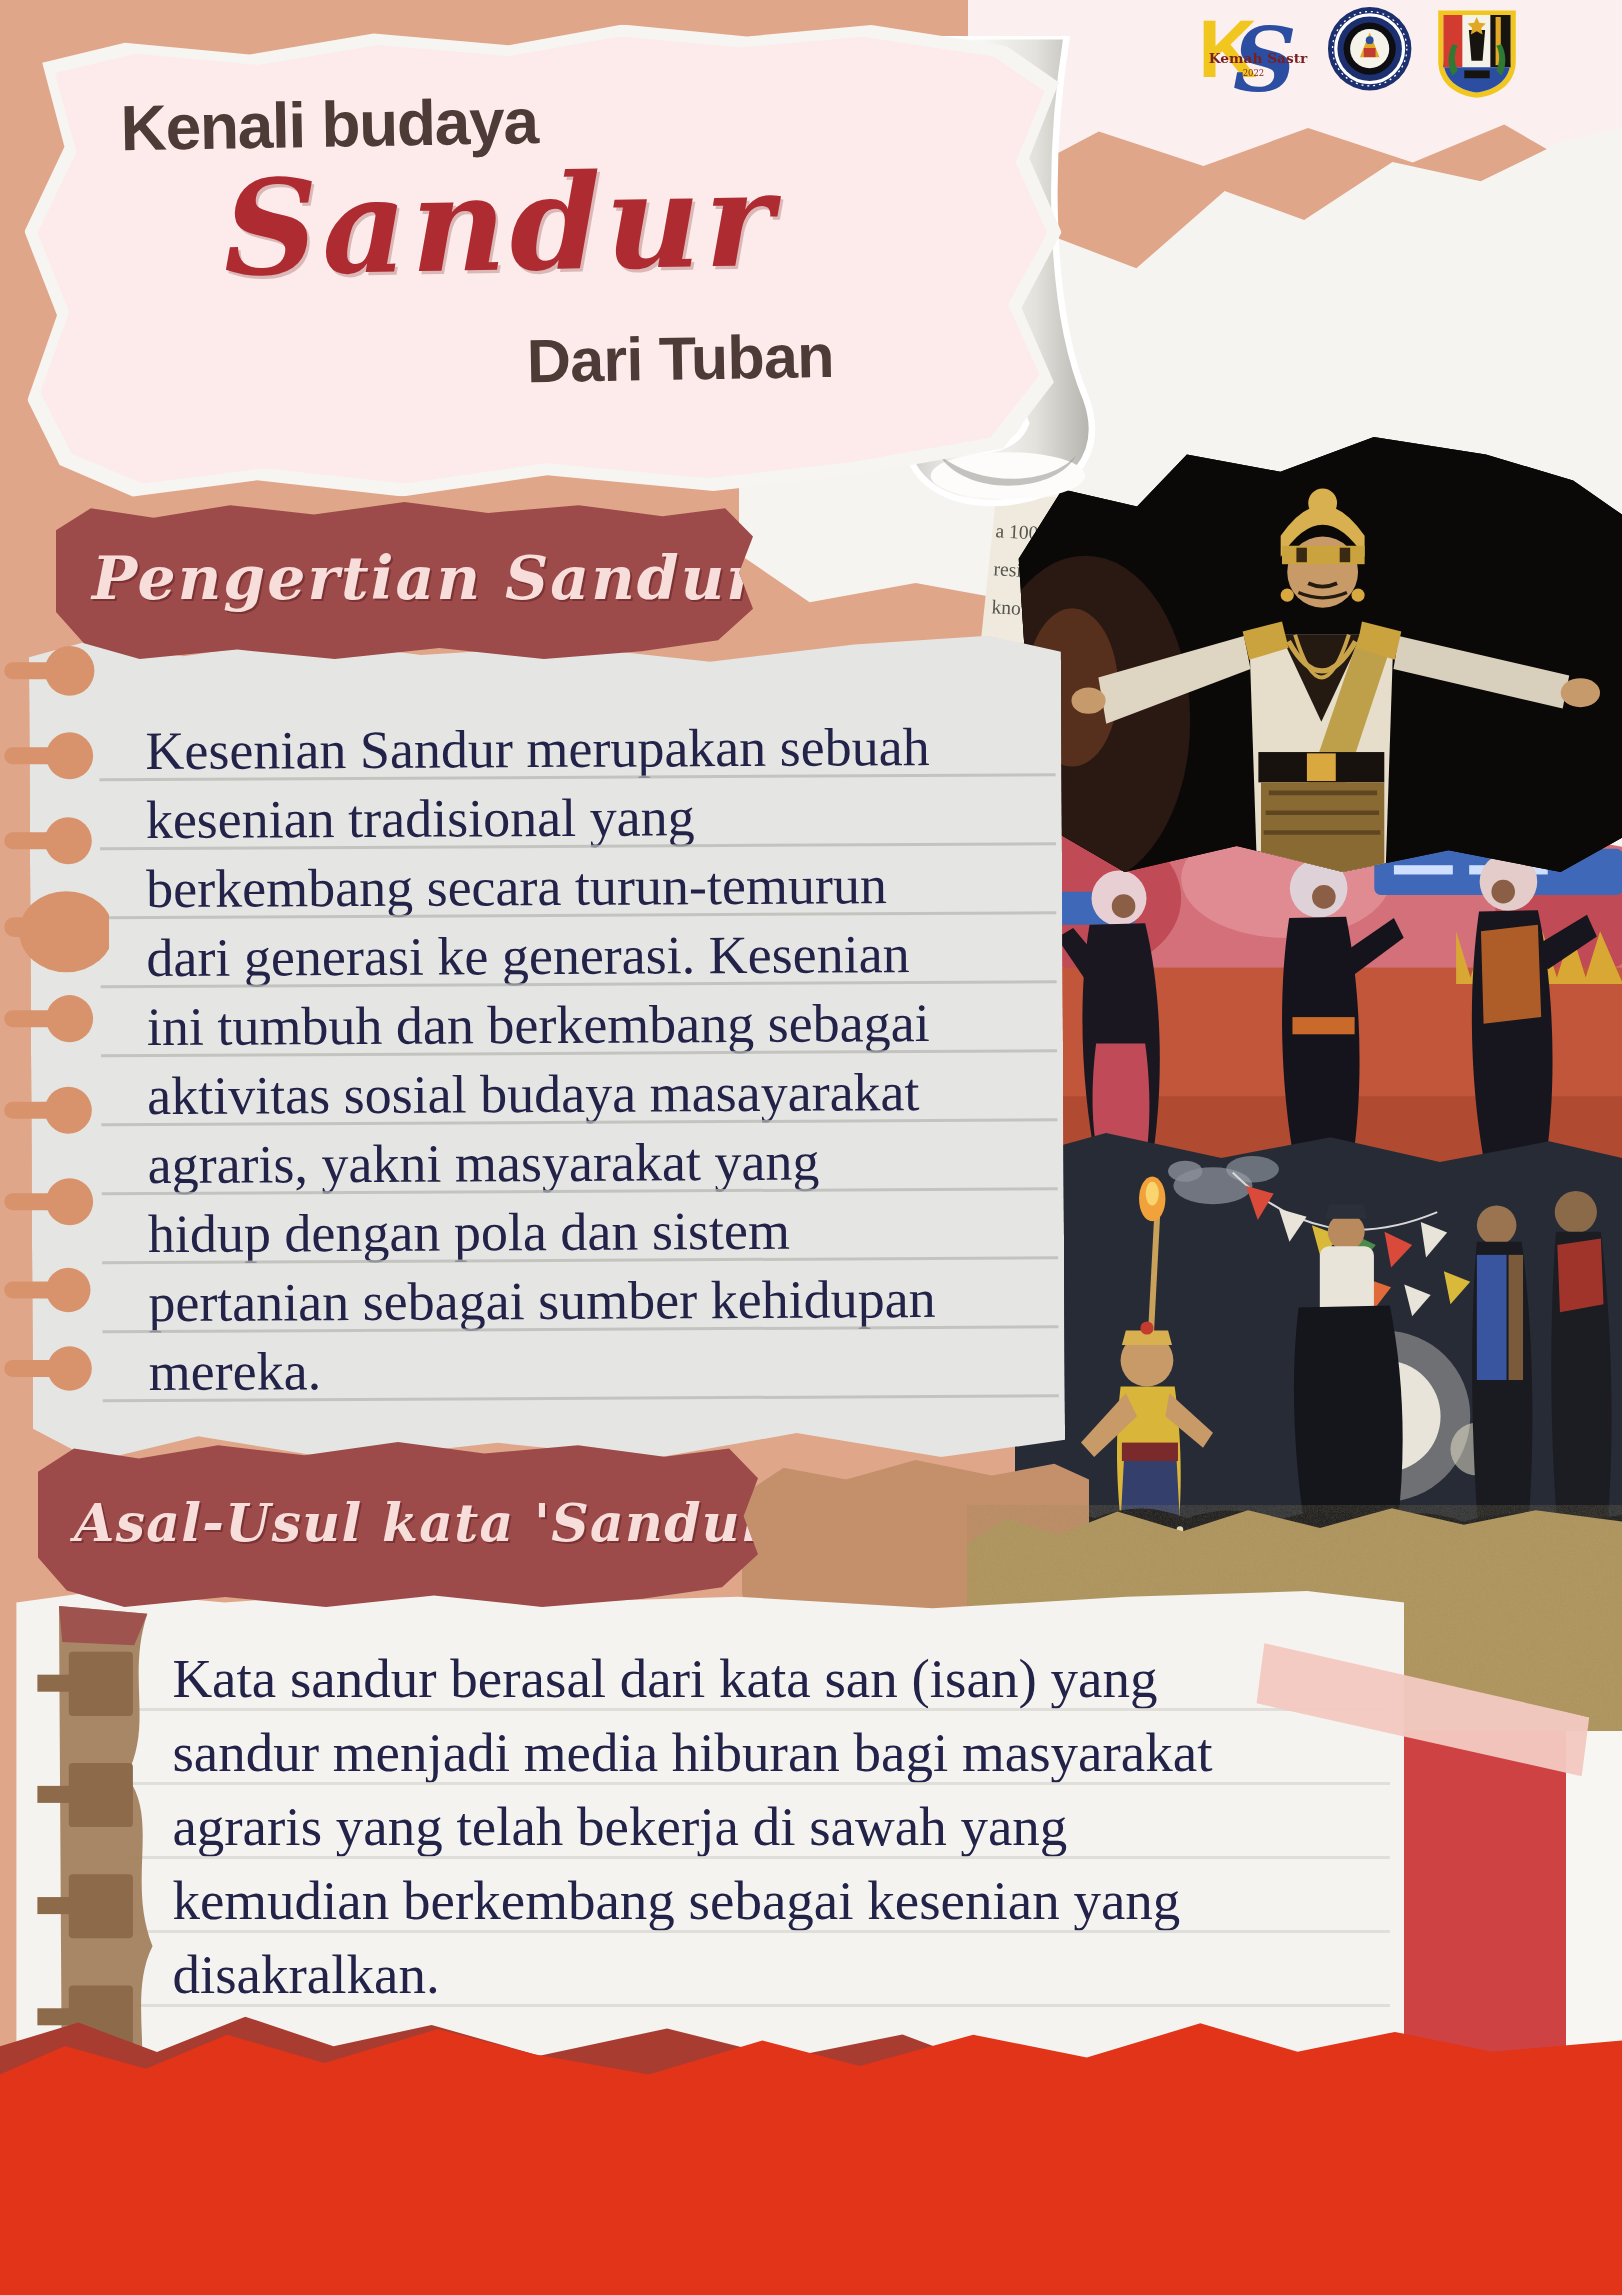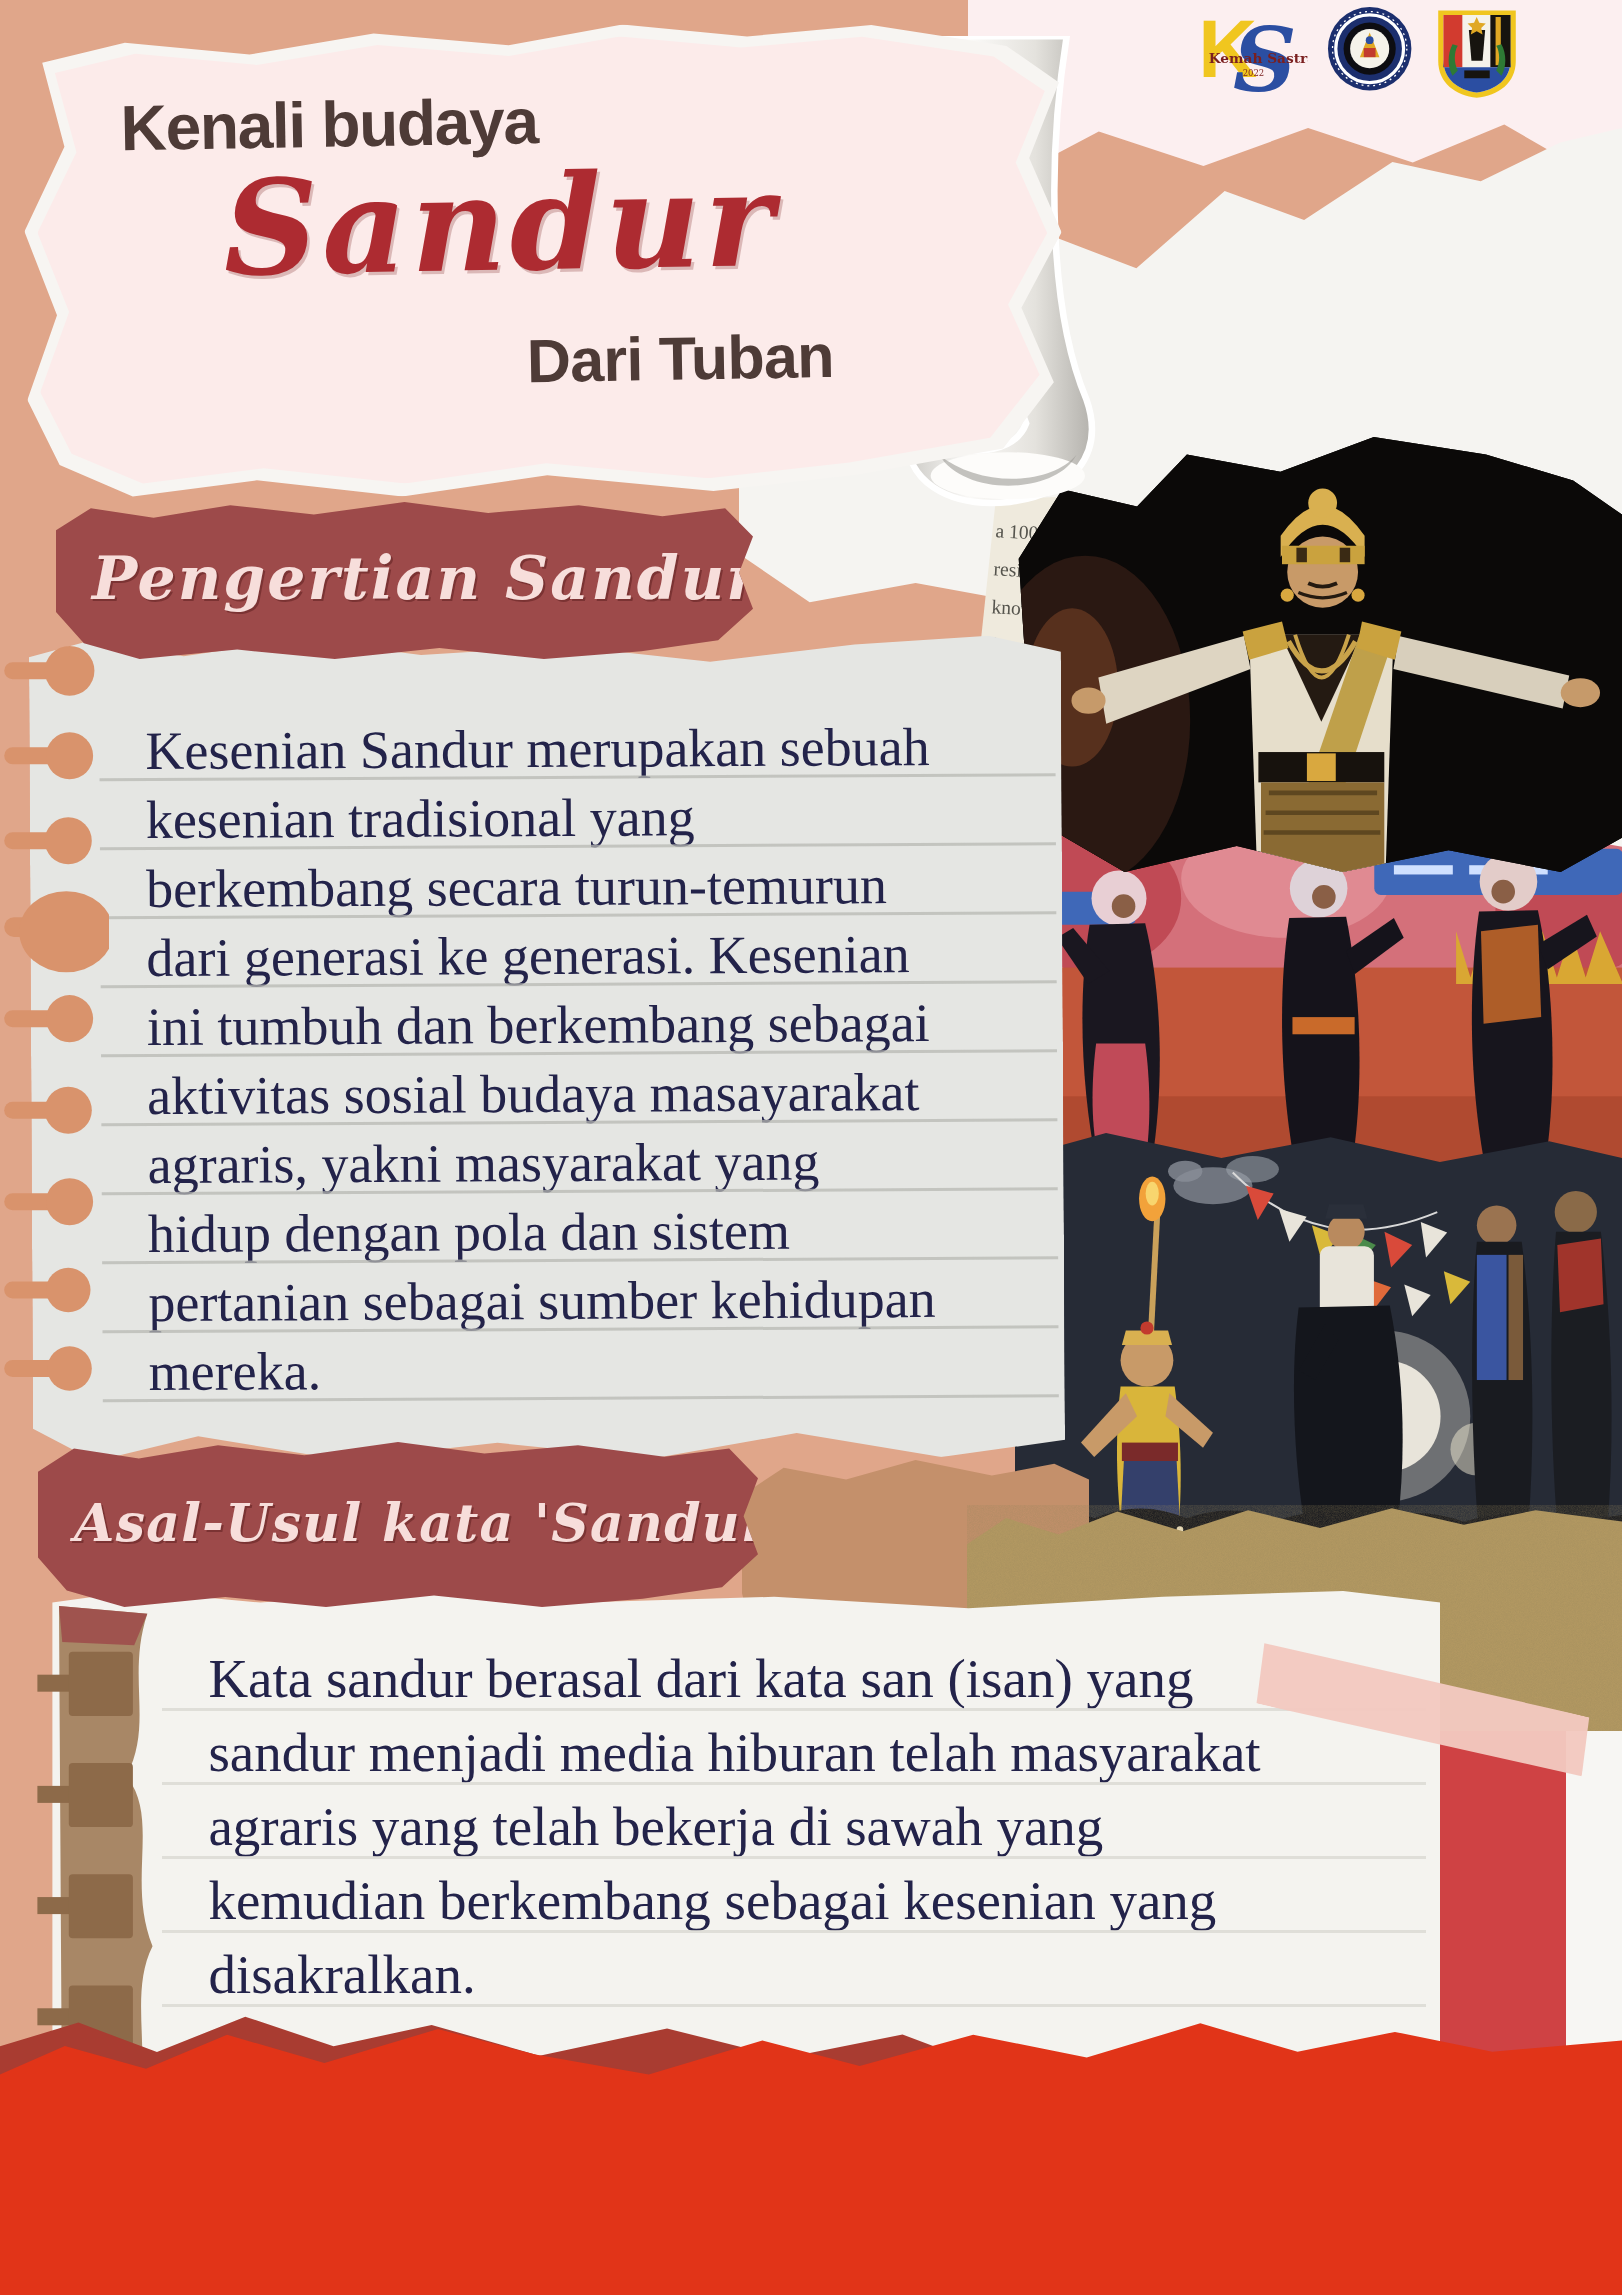--- a/index.html
+++ b/index.html
@@ -43,21 +43,21 @@
     text-shadow:2px 2px 0 rgba(60,10,10,.35);white-space:nowrap;}
   .banner1 .bannertext{font-size:60px;letter-spacing:2px;}
   .banner2 .bannertext{font-size:52px;letter-spacing:1.3px;}
 
   
   .paper{z-index:11;
     clip-path:polygon(0 2%,6% 0,15% 2%,26% 0,38% 2%,52% 1%,66% 3%,80% 1%,93% 0,100% 2%,100% 98%,88% 100%,74% 97%,60% 100%,45% 98%,30% 100%,16% 97%,6% 100%,0 96%);}
   .paper1{left:31px;top:638px;width:1032px;height:821px;background:#e5e6e3;transform:rotate(-.3deg);
     padding:77px 0 0 116px;box-sizing:border-box;}
   .paper2{left:16.4px;top:1591px;width:1388px;height:579px;background:#f4f3ef;z-index:16;
-    padding:51px 8px 0 156px;box-sizing:border-box;margin-left:36px;}
+    padding:51px 8px 0 156px;box-sizing:border-box;}
   .tline{position:relative;font-size:54px;line-height:69px;height:69px;color:#23234a;white-space:nowrap;}
   .paper2 .tline{font-size:55px;line-height:74px;height:74px;}
   .tline::after{content:"";position:absolute;left:-46px;right:6.5px;bottom:5.2px;height:3.3px;
     background:#b7b8b3;opacity:.75;}
   .paper2 .tline::after{background:#d9d8d2;opacity:.8;}
 
   
   .photo{overflow:hidden;}
   .photo1{left:1000px;top:437px;width:623px;height:435px;z-index:8;background:#0b0908;
     clip-path:polygon(3% 28%,10% 12%,22% 16%,30% 4%,45% 8%,60% 0,78% 4%,92% 10%,100% 18%,100% 92%,90% 100%,72% 95%,55% 100%,38% 94%,20% 100%,8% 90%,0 72%,4% 50%);}
@@ -348,21 +348,21 @@
         <circle cx="100" cy="1108" r="34"></circle>
     </g>
   </svg>
 
   <div class="abs banner banner1">
     <div class="bannertext">Pengertian Sandur</div>
   </div>
 
   <div class="abs paper paper2">
     <div class="tline">Kata sandur berasal dari kata san (isan) yang</div>
-    <div class="tline">sandur menjadi media hiburan telah masyarakat</div>
+    <div class="tline">sandur menjadi media hiburan bagi masyarakat</div>
     <div class="tline">agraris yang telah bekerja di sawah yang</div>
     <div class="tline">kemudian berkembang sebagai kesenian yang</div>
     <div class="tline">disakralkan.</div>
   </div>
 
   <svg class="abs" style="left:23px;top:1606px;z-index:17;" width="157" height="556" viewBox="0 0 240 850">
     <path d="M55,0 L190,12 C158,110 200,180 158,260 C210,325 158,420 198,520 C158,600 205,700 165,800 L60,840 Z" fill="#a3815e" opacity=".95"></path>
     <path d="M55,0 L190,12 L170,60 L60,55 Z" fill="#9d4a4a" opacity=".85"></path>
     <g fill="#8d6a49">
       <rect x="22" y="105" width="55" height="26"></rect>

